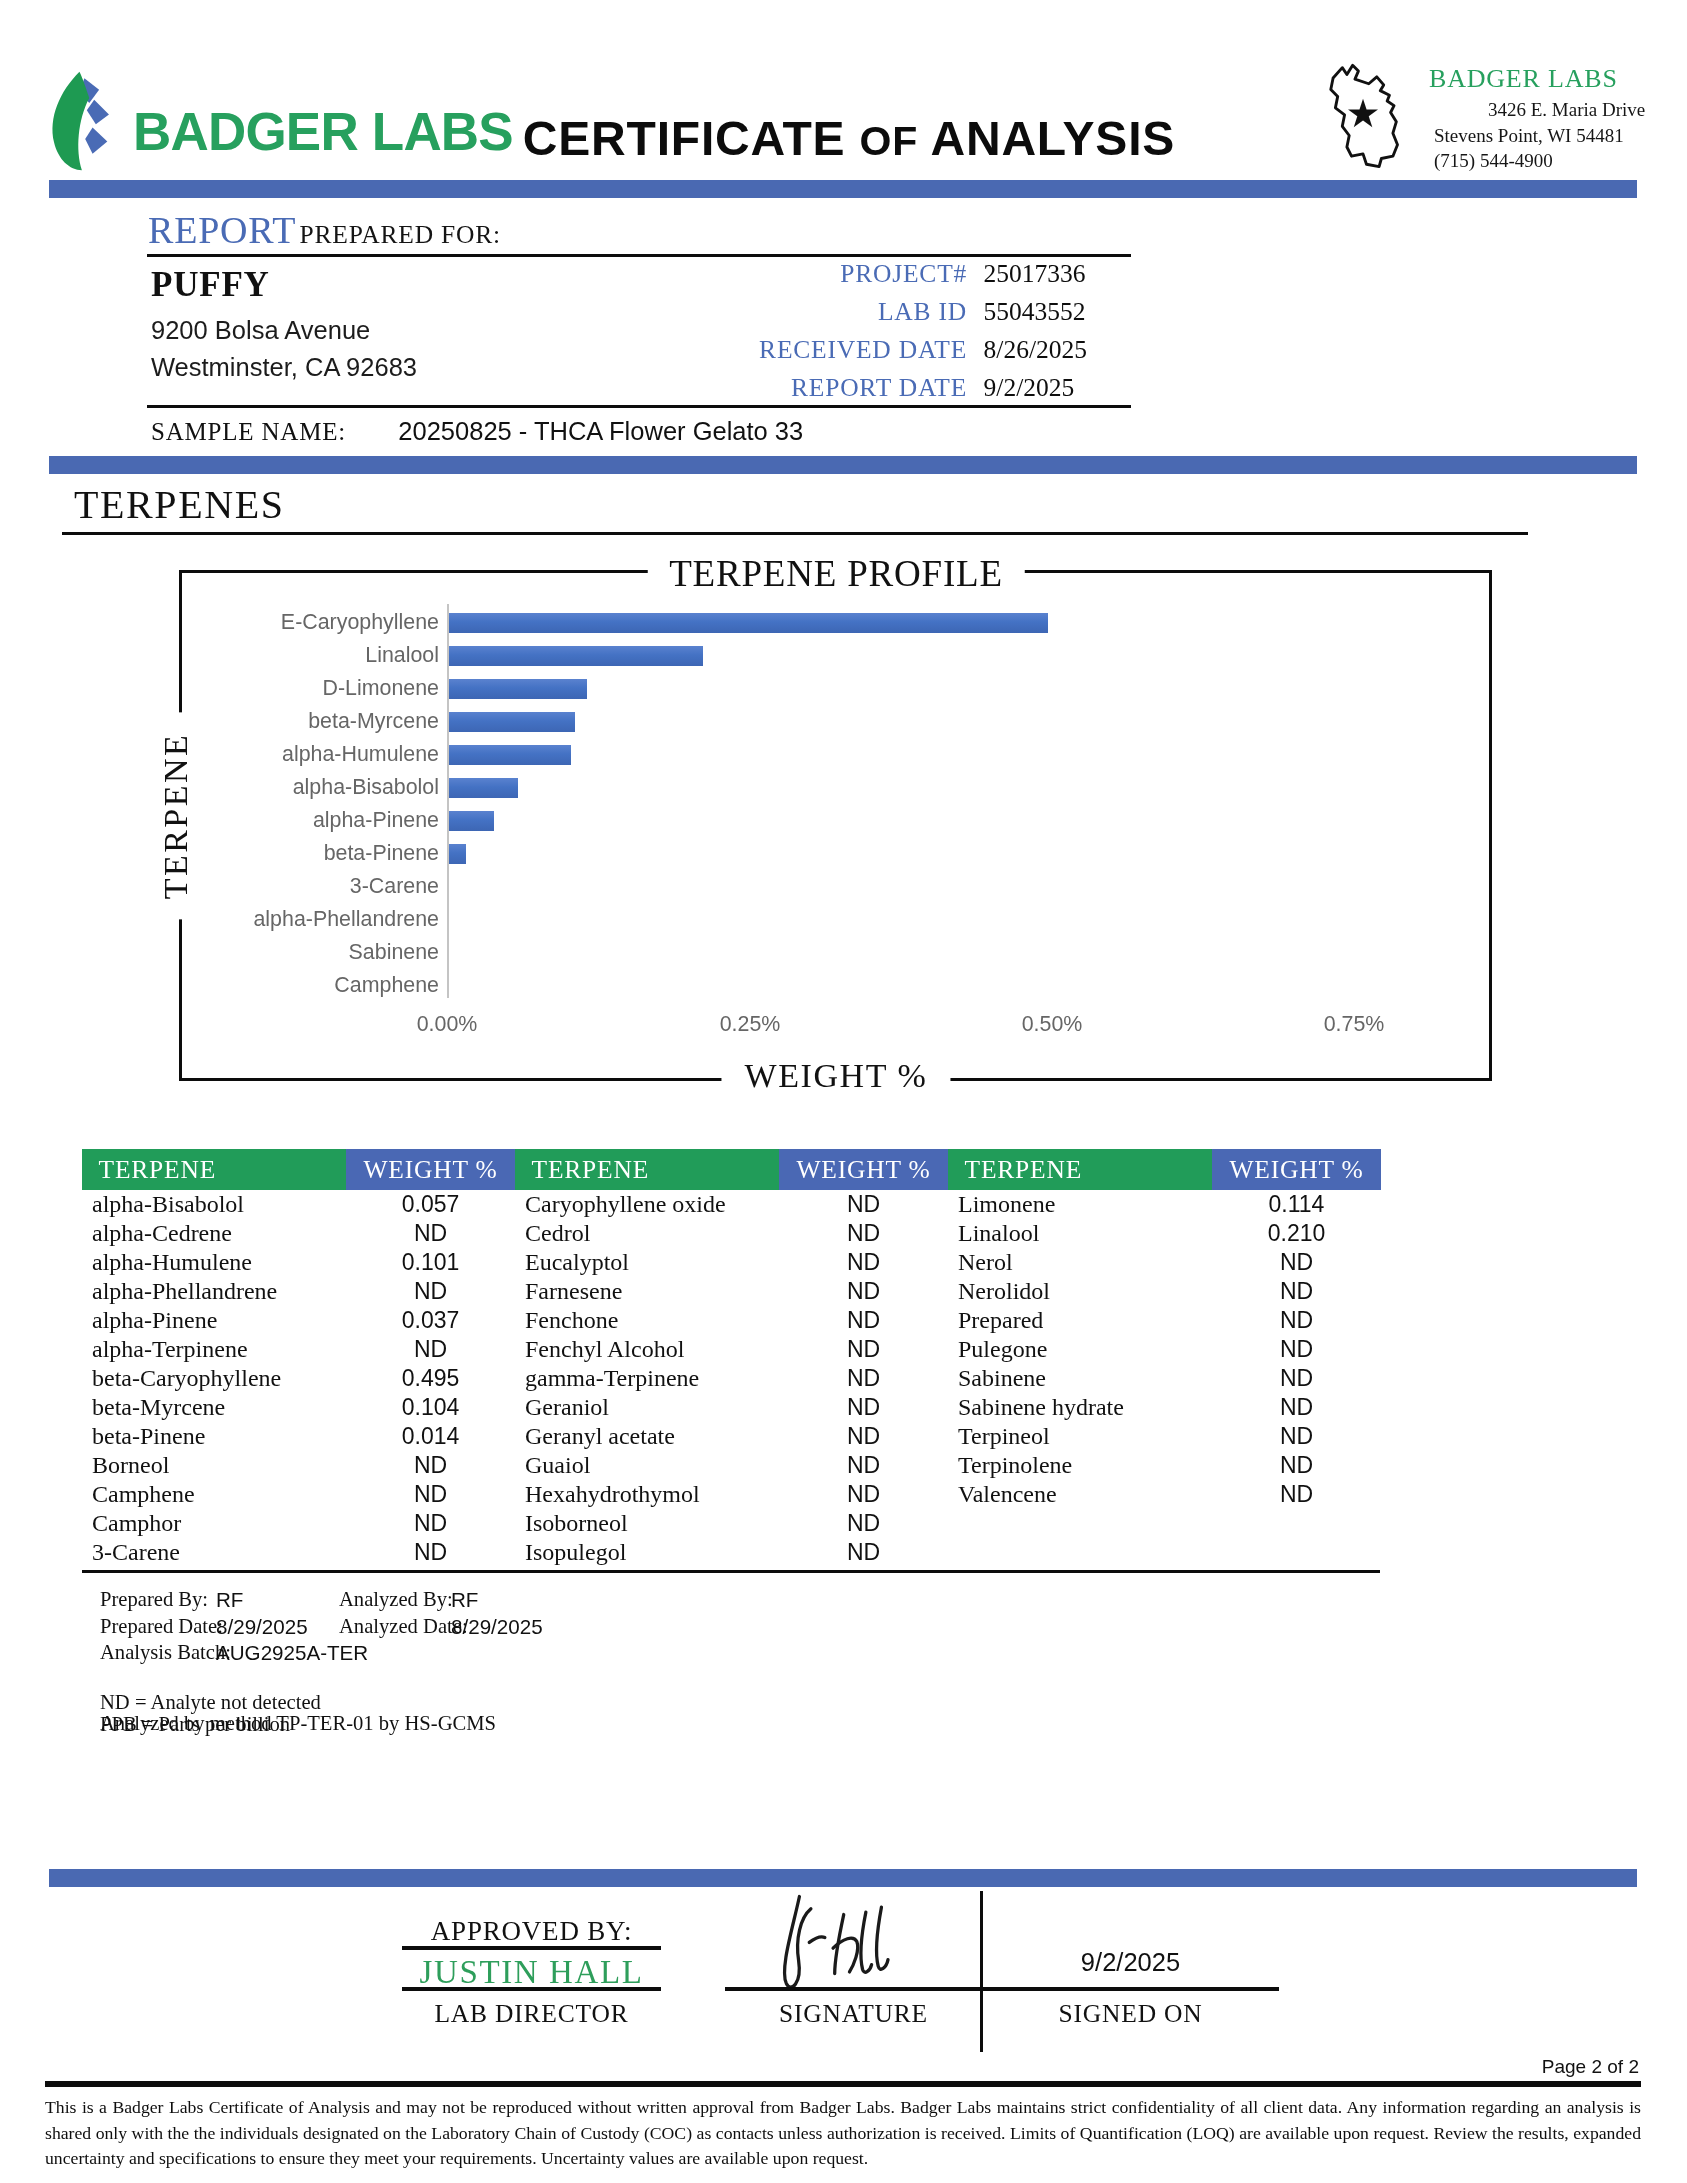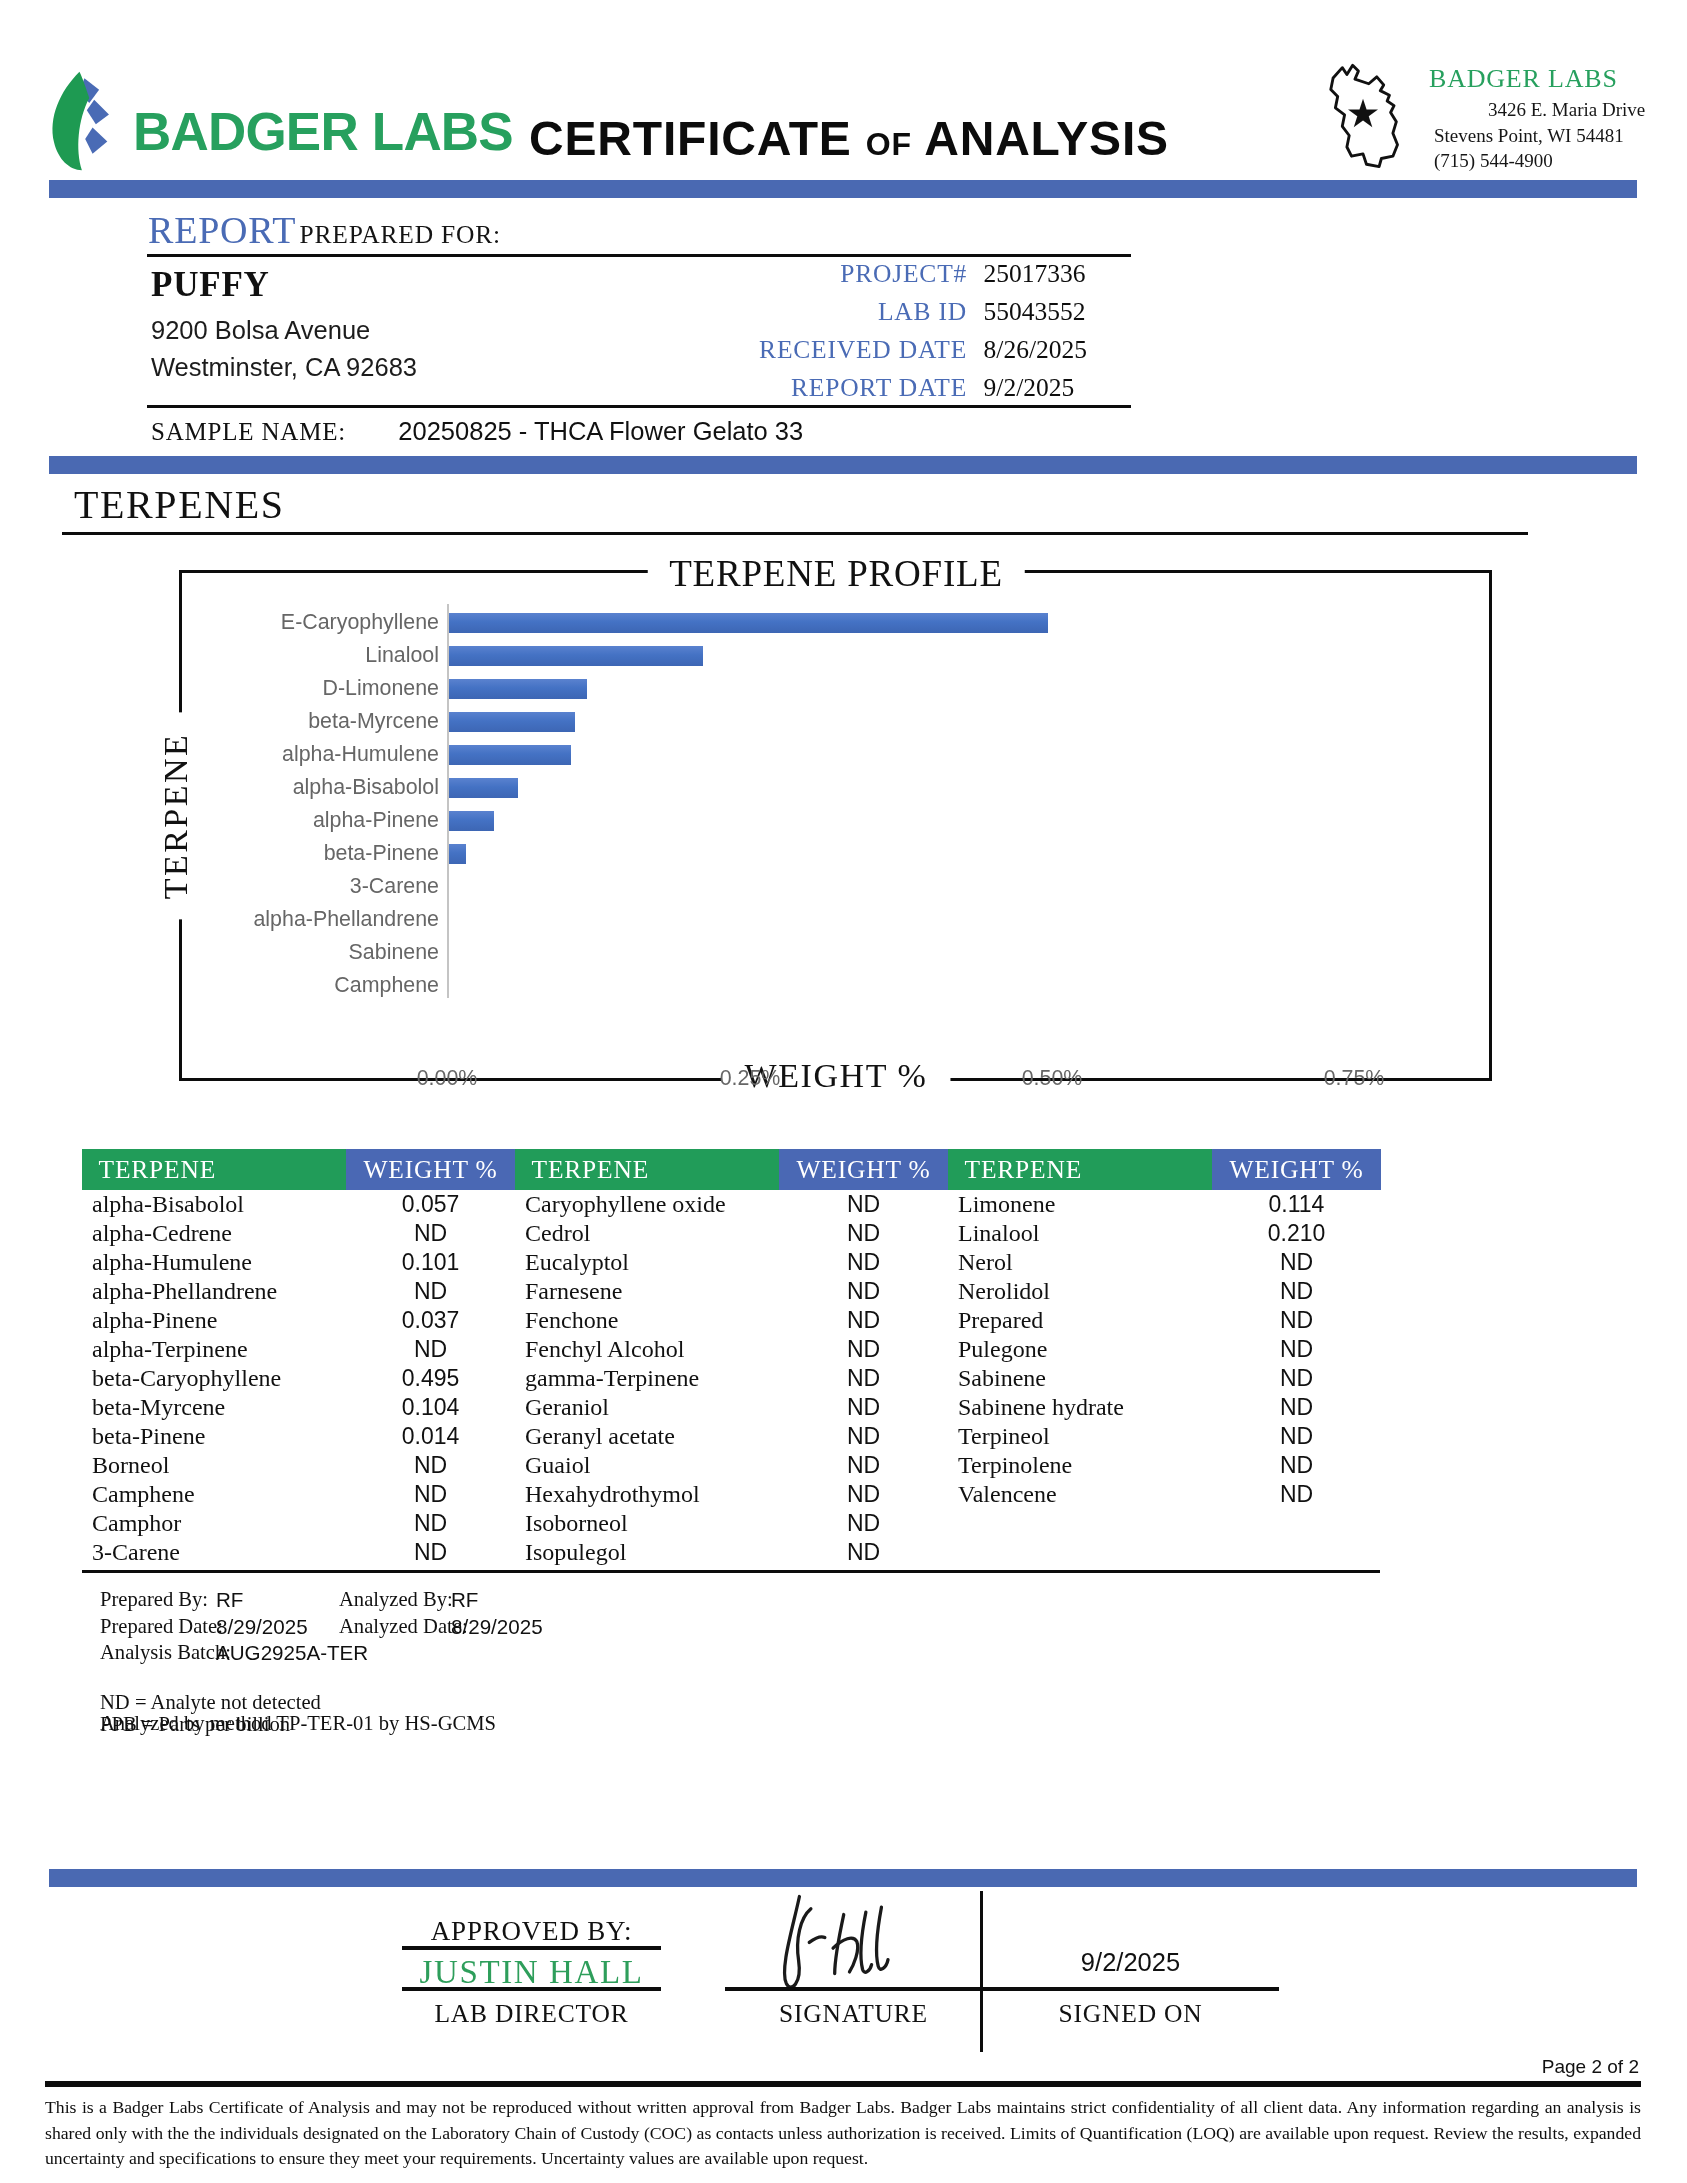--- a/index.html
+++ b/index.html
@@ -5,21 +5,21 @@
   html,body{margin:0;padding:0;background:#e8e8e8;}
   .page{position:relative;width:1687px;height:2183px;background:#ffffff;margin:0 auto;
         font-family:"Liberation Serif",serif;color:#111;overflow:hidden;}
   .abs{position:absolute;}
 
   
   .brand-text{font-family:"Liberation Sans",sans-serif;font-weight:700;font-size:53px;
               letter-spacing:-0.8px;color:#27A05E;}
   .cert-title{font-family:"Liberation Sans",sans-serif;font-weight:700;font-size:48px;
               letter-spacing:0.8px;color:#0c0c0c;white-space:nowrap;}
-  .cert-title .of{font-size:32px;}
+  .cert-title .of{font-size:41px;}
   .labcard-name{font-size:26px;color:#27A05E;letter-spacing:0.8px;}
   .labcard-line{font-size:19px;line-height:25.5px;color:#161616;}
 
   .bluebar{background:#4A69B2;height:18px;}
 
   
   .rp-report{font-size:38px;color:#4A6BB5;letter-spacing:0.8px;}
   .rp-prepared{font-size:25.5px;color:#141414;letter-spacing:0.8px;}
   .hline{background:#0c0c0c;}
   .client-name{font-size:35px;font-weight:700;letter-spacing:0.8px;}
@@ -218,21 +218,21 @@
           <div class="cbar" style="width: 0px;"></div>
         </div>
       </div>
       <div class="crow">
         <div class="clabel">Camphene</div>
         <div class="cbarzone">
           <div class="cbar" style="width: 0px;"></div>
         </div>
       </div>
     </div>
-  <div class="abs cticks" style="left:0;top:1066px;width:1687px;height:28px;" id="chart-ticks">
+  <div class="abs cticks" style="left:0;top:1012px;width:1687px;height:28px;" id="chart-ticks">
       <span class="tick" style="left: 447px;">0.00%</span>
       <span class="tick" style="left: 750px;">0.25%</span>
       <span class="tick" style="left: 1052px;">0.50%</span>
       <span class="tick" style="left: 1354px;">0.75%</span>
     </div>
 
   <div class="abs ttable" style="left:82px;top:1149px;width:1298px;" id="terpene-table">
       <div class="tgroup">
         <div class="thead">
           <div class="th-name">TERPENE</div>

